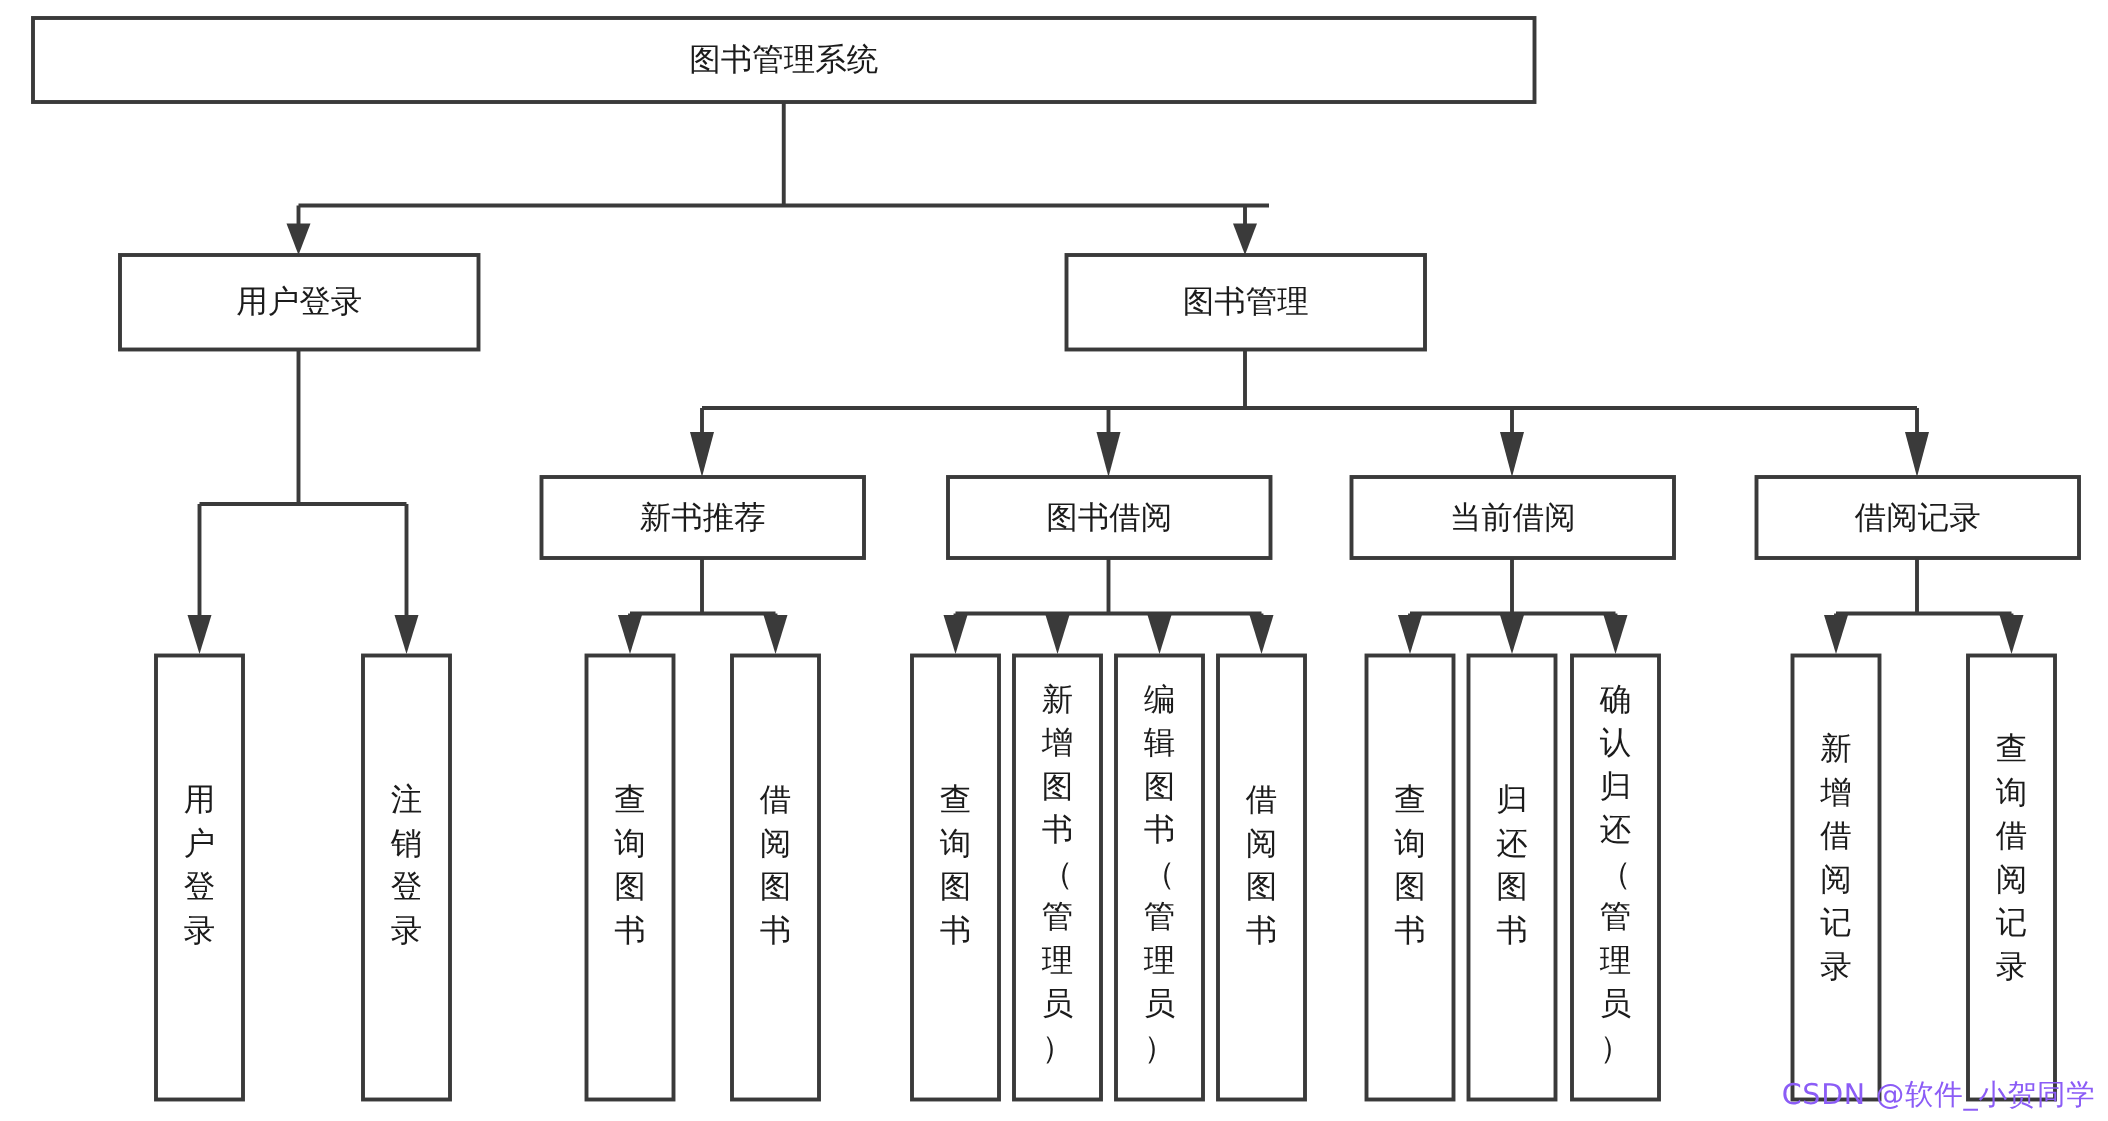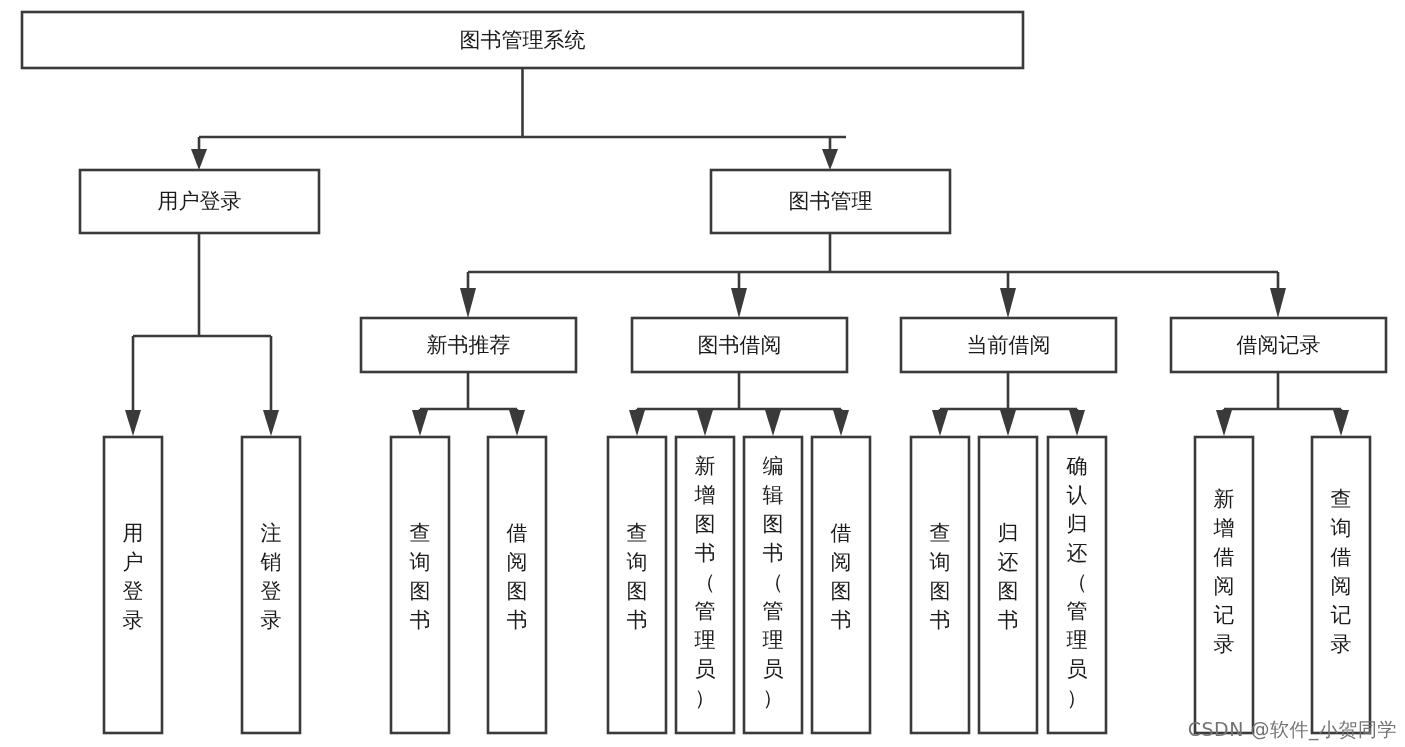--- a/index.html
+++ b/index.html
@@ -53,21 +53,21 @@
     font-size: 21px;
     fill: #1b1b1b;
     text-anchor: middle;
   }
   .watermark {
     position: absolute;
     right: 8px;
     bottom: 4px;
     font-family: "DejaVu Sans", "Liberation Sans", sans-serif;
     font-size: 19px;
-    color: #737373;
+    color: #8b5cf6;
     white-space: nowrap;
     letter-spacing: 0.5px;
     pointer-events: none;
   }
 </style>
 </head>
 <body>
 
 <div id="diagram-root">
 

